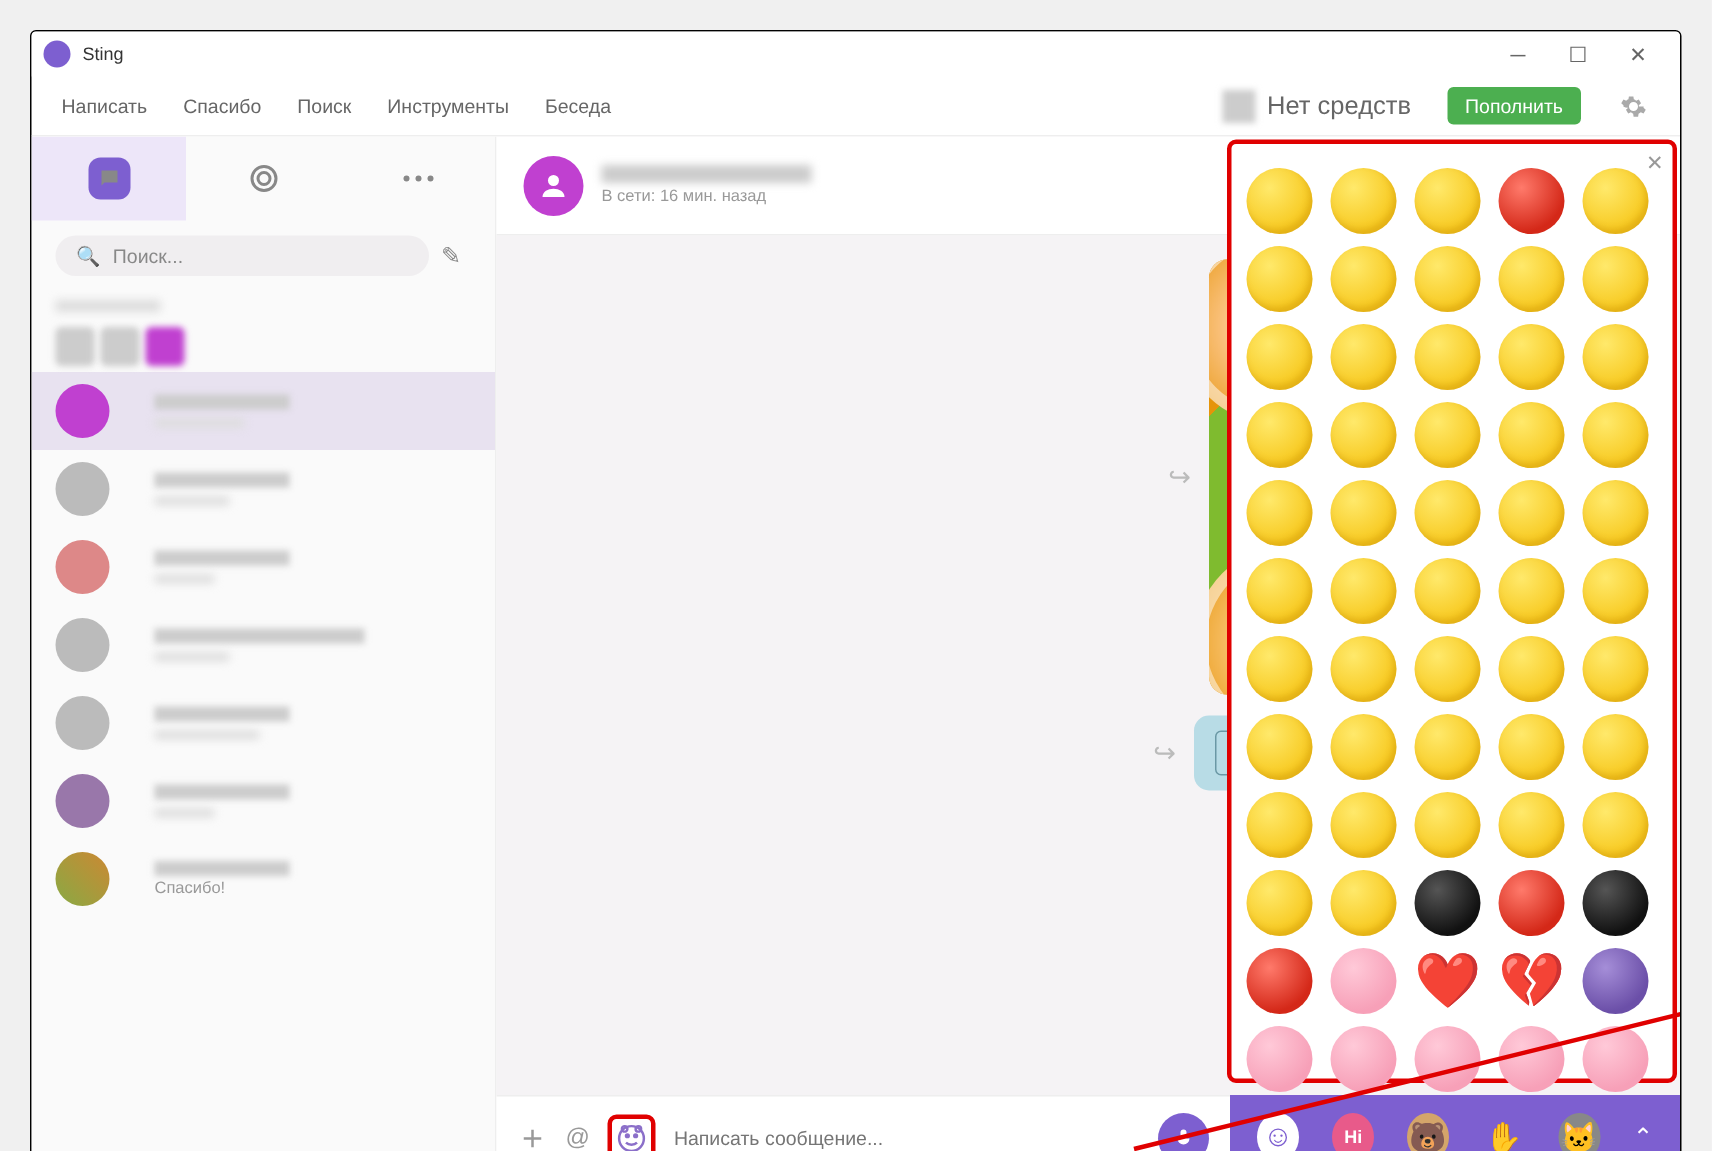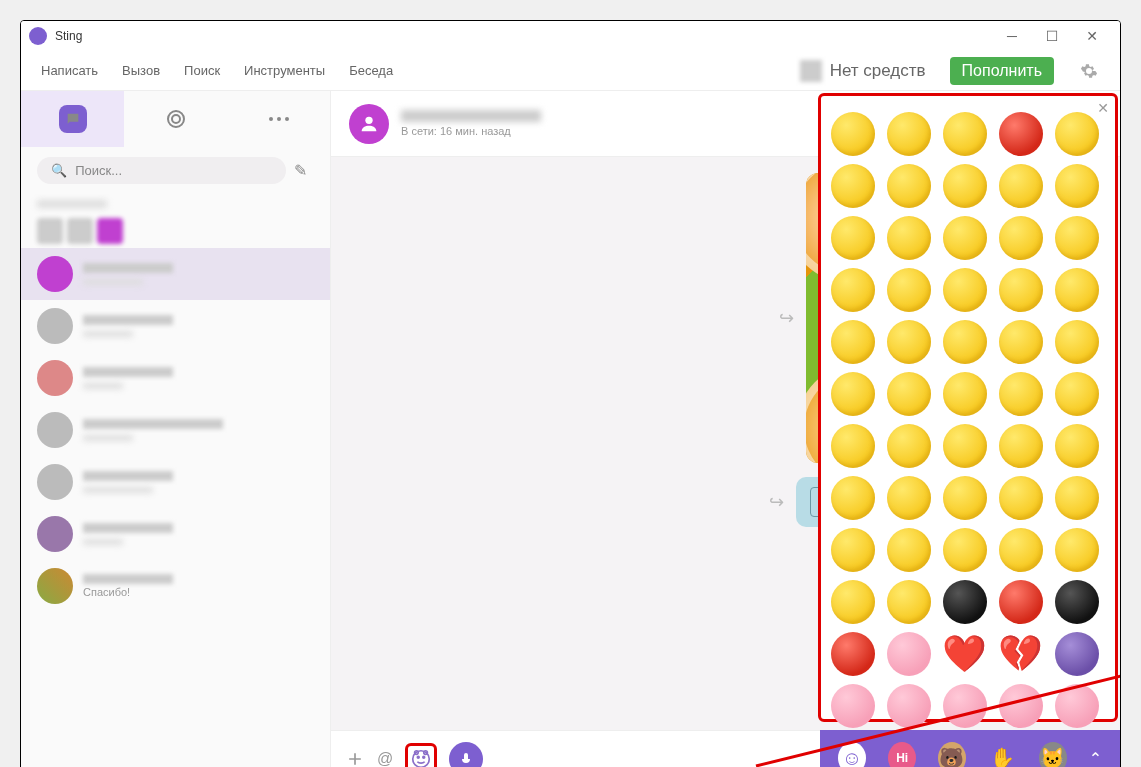--- a/index.html
+++ b/index.html
@@ -9,38 +9,38 @@
 .titlebar .vicon { width: 18px; height: 18px; border-radius: 50%; background: #7d5fd0; margin-right: 8px; }
 .titlebar .title { font-size: 12px; color: #333; }
 .tb-ctrls { margin-left: auto; display: flex; }
 .tb-ctrls div { width: 40px; height: 28px; display: flex; align-items: center; justify-content: center; color: #666; font-size: 14px; cursor: pointer; }
 .menubar { height: 40px; display: flex; align-items: center; padding: 0 20px; border-bottom: 1px solid #eee; gap: 24px; }
 .menubar .mitem { font-size: 13px; color: #666; cursor: pointer; }
 .menubar .spacer { flex: 1; }
 .balance { display: flex; align-items: center; gap: 8px; }
 .balance .ava { width: 22px; height: 22px; background: #ccc; filter: blur(2px); }
 .balance .txt { font-size: 17px; color: #666; }
-.btn-topup { background: #4caf50; color: #fff; border: none; border-radius: 4px; padding: 5px 12px; font-size: 16px; cursor: pointer; }
+.btn-topup { background: #4caf50; color: #fff; border: none; border-radius: 4px; padding: 5px 12px; font-size: 13px; cursor: pointer; }
 .gear { width: 22px; height: 22px; color: #aaa; cursor: pointer; display: flex; align-items: center; justify-content: center; }
 .body { flex: 1; display: flex; overflow: hidden; }
 .sidebar { width: 310px; background: #fafafa; border-right: 1px solid #eee; display: flex; flex-direction: column; }
 .tabs { height: 56px; display: flex; }
 .tabs .tab { flex: 1; display: flex; align-items: center; justify-content: center; cursor: pointer; }
 .tabs .tab.active { background: #ede6f9; }
 .chaticon { width: 28px; height: 28px; background: #7d5fd0; border-radius: 8px; display: flex; align-items: center; justify-content: center; }
 .tab svg { fill: #888; }
 .search { padding: 10px 16px; display: flex; align-items: center; gap: 8px; }
 .search .box { flex: 1; display: flex; align-items: center; gap: 8px; background: #f0eef0; border-radius: 16px; padding: 6px 14px; color: #888; font-size: 13px; }
 .search .edit { width: 20px; height: 20px; color: #888; cursor: pointer; }
 .contacts { flex: 1; overflow: hidden; }
 .contact { display: flex; align-items: center; padding: 8px 16px; gap: 10px; cursor: pointer; }
 .contact.selected { background: #e8e2f0; }
 .contact .cava { width: 36px; height: 36px; border-radius: 50%; background: #bbb; }
 .contact .cava.purple { background: #c040d0; }
-.contact .cinfo { flex: 1; display: flex; flex-direction: column; gap: 2px; }
+.contact .cinfo { flex: 1; display: flex; flex-direction: column; gap: 2px; margin-left: 20px; }
 .contact .cname { height: 10px; width: 90px; background: #ccc; filter: blur(2px); }
 .contact .csub { font-size: 11px; color: #999; }
 .blurline { height: 8px; background: #ddd; filter: blur(3px); border-radius: 2px; }
 .chat { flex: 1; display: flex; flex-direction: column; background: #f5f3f5; position: relative; }
 .chathead { height: 66px; background: #fff; border-bottom: 1px solid #eee; display: flex; align-items: center; padding: 0 18px; gap: 12px; }
 .chathead .hava { width: 40px; height: 40px; border-radius: 50%; background: #c040d0; display: flex; align-items: center; justify-content: center; }
 .chathead .hname { height: 12px; width: 140px; background: #ccc; filter: blur(3px); }
 .chathead .hstatus { font-size: 11px; color: #999; margin-top: 3px; }
 .chathead .hactions { margin-left: auto; display: flex; gap: 18px; color: #9c8ac0; }
 .hactions div { cursor: pointer; }
@@ -95,21 +95,21 @@
     <div class="title">Sting</div>
     <div class="tb-ctrls">
       <div>─</div>
       <div>☐</div>
       <div>✕</div>
     </div>
   </div>
 
   <div class="menubar">
     <div class="mitem">Написать</div>
-    <div class="mitem">Вызов</div>
+    <div class="mitem">Спасибо</div>
     <div class="mitem">Поиск</div>
     <div class="mitem">Инструменты</div>
     <div class="mitem">Беседа</div>
     <div class="spacer"></div>
     <div class="balance">
       <div class="ava"></div>
       <div class="txt">Нет средств</div>
     </div>
     <button class="btn-topup">Пополнить</button>
     <div class="gear">
@@ -290,20 +290,21 @@
           <div class="cicon sticker-btn">
             <svg width="22" height="22" viewBox="0 0 24 24" fill="none" stroke="#8b6fc9" stroke-width="1.8">
                 <circle cx="12" cy="12" r="9"></circle>
                 <circle cx="9" cy="10" r="1" fill="#8b6fc9"></circle>
                 <circle cx="15" cy="10" r="1" fill="#8b6fc9"></circle>
                 <circle cx="7" cy="5" r="2"></circle>
                 <circle cx="17" cy="5" r="2"></circle>
                 <path d="M8 15c1 1 2 1.5 4 1.5s3-.5 4-1.5"></path>
               </svg>
           </div>
+          <input placeholder="Написать сообщение..." style="">
           <div class="mic">
             <svg width="16" height="16" viewBox="0 0 24 24" fill="#fff">
                 <rect x="9" y="3" width="6" height="12" rx="3"></rect>
                 <path d="M6 12a6 6 0 0012 0M12 18v3"></path>
               </svg>
           </div>
         </div>
         <div class="stickerbar" style="width:300px">
           <div class="stab active">☺</div>
           <div class="stab" style="background:#e85a8a;font-size:12px;font-weight:bold">Hi</div>

